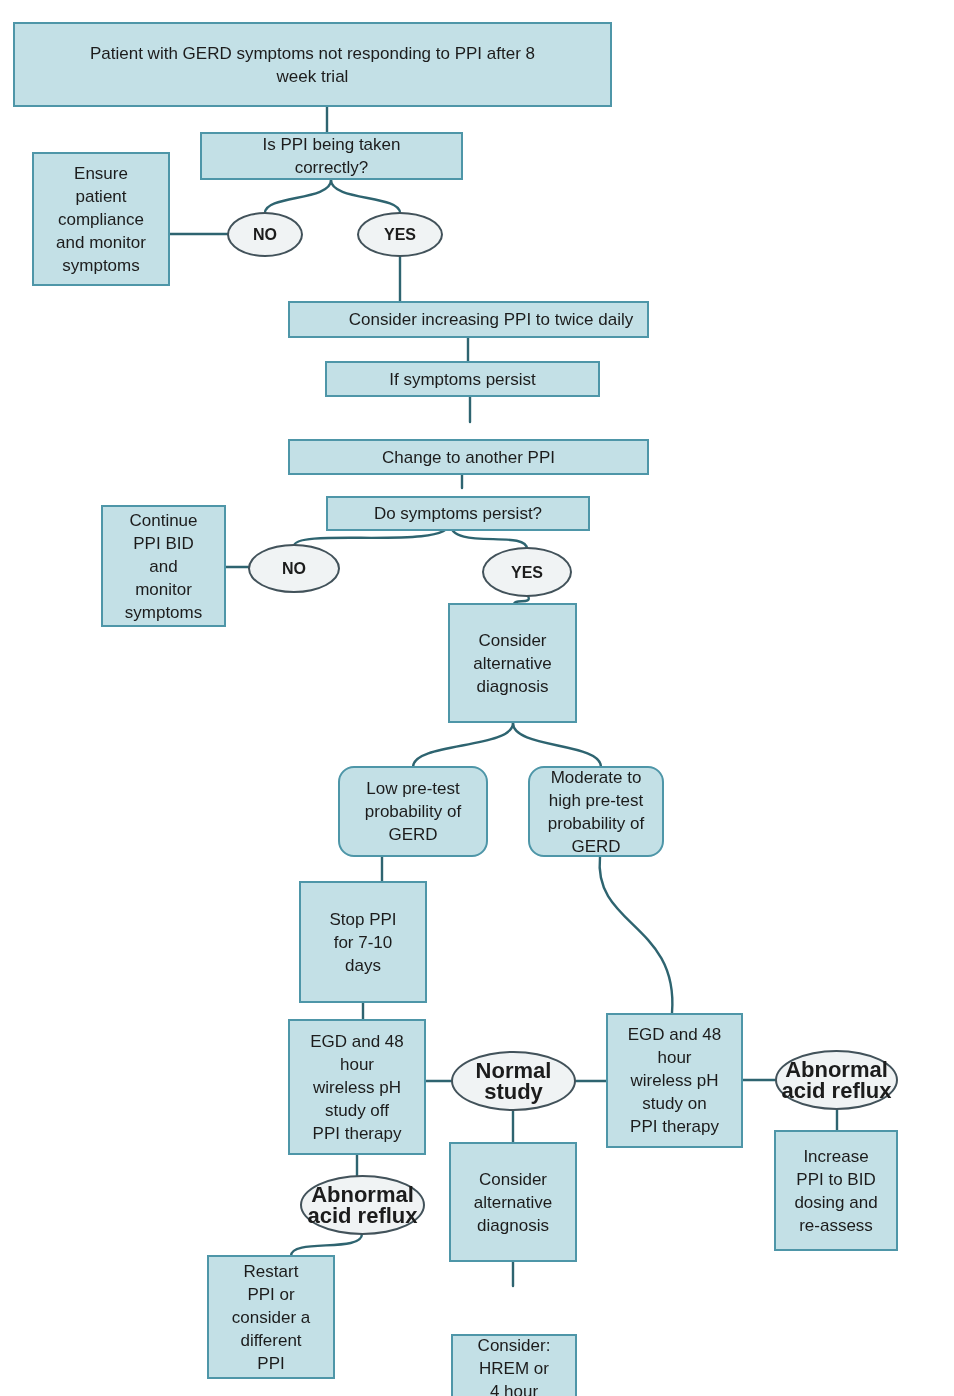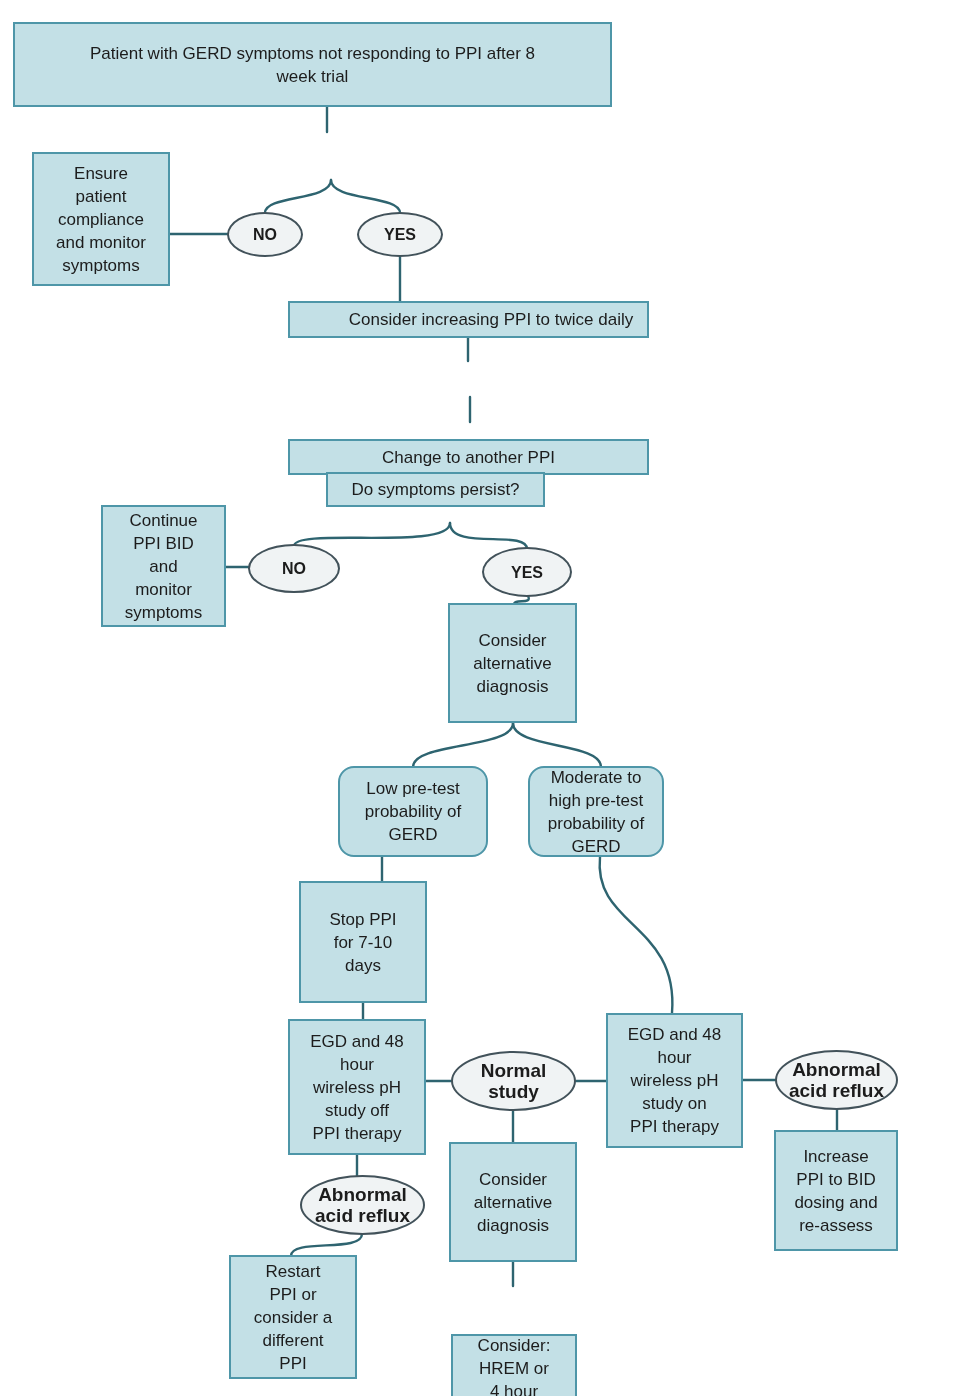--- a/index.html
+++ b/index.html
@@ -19,21 +19,21 @@
     background:var(--node-fill,#c3e0e6);
     border:2px solid var(--node-border,#4e96a8);
     color:var(--text,#1c1c1c);
     font-size:17px;line-height:23px;
   }
   .rounded{border-radius:16px;}
   .oval{
     border-radius:50%;
     background:var(--oval-fill,#f0f3f4);
     border:2.5px solid var(--oval-border,#42525a);
-    font-weight:bold;font-size:19px;line-height:21px;
+    font-weight:bold;font-size:22px;line-height:21px;
   }
   .oval.small{font-size:16px;}
 </style>
 </head>
 <body>
 
 <div id="canvas">
 
   <svg id="edges" width="954" height="1396" viewBox="0 0 954 1396">
     <path d="M327 107 V132"></path>
@@ -59,37 +59,40 @@
     <path d="M837 1110 V1130"></path>
     <path d="M513 1111 V1142"></path>
     <path d="M357 1155 V1176"></path>
     <path d="M362 1234 C362 1253 291 1238 291 1256"></path>
     <path d="M513 1262 V1286"></path>
   </svg>
 
   <div class="node" style="left:13px;top:22px;width:599px;height:85px;padding:4px 20px;">Patient with GERD symptoms not responding to PPI after 8
 week trial</div>
 
+  <div class="node" style="left:200px;top:132px;width:263px;height:48px;">Is PPI being taken
+correctly?</div>
 
   <div class="node" style="left:32px;top:152px;width:138px;height:134px;">Ensure
 patient
 compliance
 and monitor
 symptoms</div>
 
   <div class="node oval small" style="left:227px;top:212px;width:76px;height:45px;">NO</div>
 
   <div class="node oval small" style="left:357px;top:212px;width:86px;height:45px;">YES</div>
 
   <div class="node" style="left:288px;top:301px;width:361px;height:37px;padding-left:45px;">Consider increasing PPI to twice daily</div>
 
+  <div class="node" style="left:325px;top:361px;width:275px;height:36px;">If symptoms persist</div>
 
   <div class="node" style="left:288px;top:439px;width:361px;height:36px;">Change to another PPI</div>
 
-  <div class="node" style="left:326px;top:472px;width:219px;height:35px;">Do symptoms persist?</div>
+  <div class="node" style="left:326px;top:496px;width:264px;height:35px;">Do symptoms persist?</div>
 
   <div class="node" style="left:101px;top:505px;width:125px;height:122px;">Continue
 PPI BID
 and
 monitor
 symptoms</div>
 
   <div class="node oval small" style="left:248px;top:544px;width:92px;height:49px;">NO</div>
 
   <div class="node oval small" style="left:482px;top:547px;width:90px;height:50px;">YES</div>
@@ -130,21 +133,21 @@
 acid reflux</div>
 
   <div class="node" style="left:774px;top:1130px;width:124px;height:121px;">Increase
 PPI to BID
 dosing and
 re-assess</div>
 
   <div class="node oval" style="left:300px;top:1175px;width:125px;height:60px;">Abnormal
 acid reflux</div>
 
-  <div class="node" style="left:229px;top:1255px;width:128px;height:124px;">Restart
+  <div class="node" style="left:207px;top:1255px;width:128px;height:124px;">Restart
 PPI or
 consider a
 different
 PPI</div>
 
   <div class="node" style="left:449px;top:1142px;width:128px;height:120px;">Consider
 alternative
 diagnosis</div>
 
   <div class="node" style="left:451px;top:1334px;width:126px;height:92px;">Consider:

